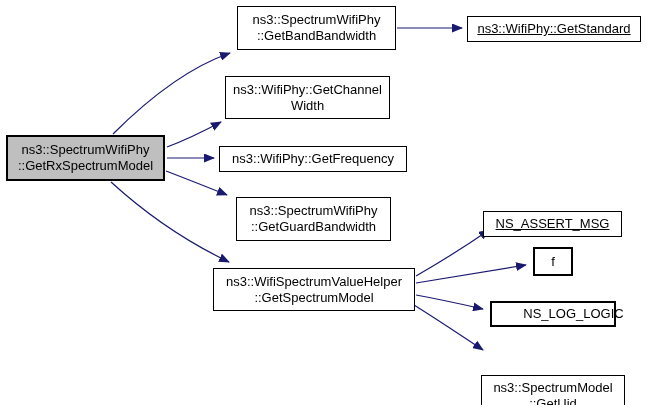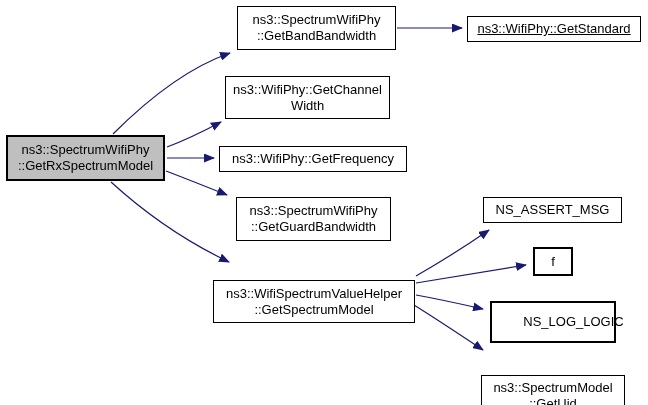--- a/index.html
+++ b/index.html
@@ -74,25 +74,25 @@
   <div class="node" style="left:467px; top:16px; width:174px; height:26px;text-decoration:underline;">ns3::WifiPhy::GetStandard</div>
 
   <div class="node" style="left:225px; top:76px; width:165px; height:43px;">ns3::WifiPhy::GetChannel
 Width</div>
 
   <div class="node" style="left:219px; top:146px; width:188px; height:26px;">ns3::WifiPhy::GetFrequency</div>
 
   <div class="node" style="left:236px; top:197px; width:155px; height:44px;">ns3::SpectrumWifiPhy
 ::GetGuardBandwidth</div>
 
-  <div class="node" style="left:213px; top:268px; width:202px; height:43px;margin-top:12px;">ns3::WifiSpectrumValueHelper
+  <div class="node" style="left:213px; top:268px; width:202px; height:43px;">ns3::WifiSpectrumValueHelper
 ::GetSpectrumModel</div>
 
-  <div class="node" style="left:483px; top:197px; width:139px; height:26px;">NS_ASSERT_MSG</div>
+  <div class="node" style="left:483px; top:211px; width:139px; height:26px;text-decoration:underline;">NS_ASSERT_MSG</div>
 
   <div class="node bold" style="left:533px; top:247px; width:40px; height:29px;">f</div>
 
-  <div class="node bold" style="left:490px; top:301px; width:126px; height:42px;padding-left:41px;">NS_LOG_LOGIC</div>
+  <div class="node bold" style="left:490px; top:301px; width:126px; height:26px;padding-left:41px;">NS_LOG_LOGIC</div>
 
   <div class="node" style="left:481px; top:355px; width:144px; height:42px;margin-top:20px;">ns3::SpectrumModel
 ::GetUid</div>
 
 </div>
 
 </body></html>

